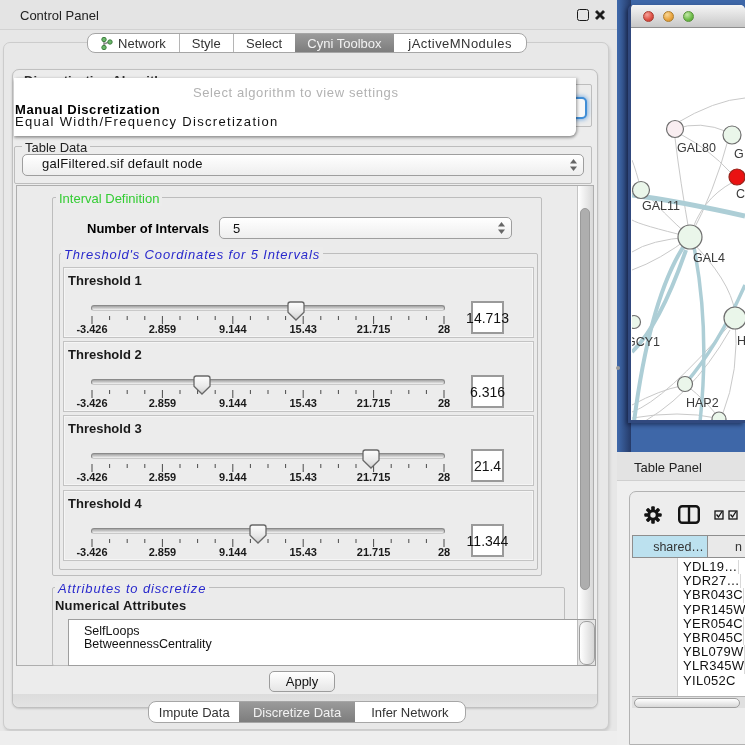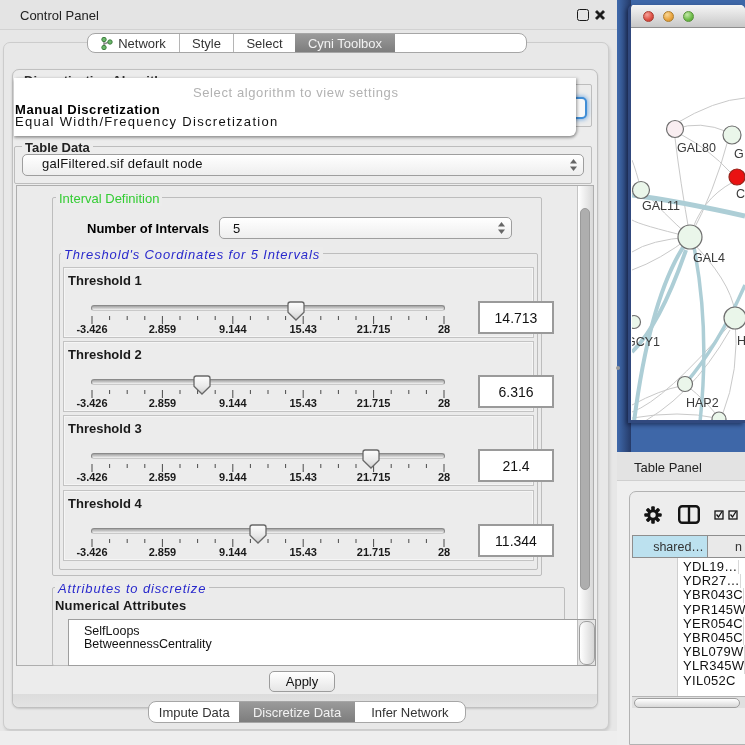--- a/index.html
+++ b/index.html
@@ -26,21 +26,21 @@
 #scrollpane {position:absolute;left:16px;top:185px;width:578px;height:481px;border:1px solid #aeaeae;background:#ebebeb;}
 #vsb {position:absolute;left:577px;top:186px;width:16px;height:479px;background:linear-gradient(to right,#ffffff,#d8d8d8);border-left:1px solid #c4c4c4;}
 #vsbthumb {position:absolute;left:580px;top:208px;width:10px;height:382px;background:#aeaeae;border:1px solid #9a9a9a;border-radius:6px;}
 
 .tpanel {position:absolute;left:63px;width:471px;height:71px;background:#ececec;border:1px solid #c3c3c3;box-shadow:inset 0 0 0 1px #f5f5f5;}
 .tname {position:absolute;left:4px;top:4.5px;font-weight:bold;font-size:13px;color:#1a1a1a;}
 .track {position:absolute;left:27px;top:37px;width:354px;height:6px;border-radius:3px;background:linear-gradient(#a2a2a2,#c9c9c9 50%,#ebebeb 90%,#f6f6f6);border:1px solid #8a8a8a;border-bottom-color:#c9c9c9;}
 .ticks {position:absolute;left:0px;top:48px;}
 .tl {position:absolute;top:54.5px;transform:translateX(-50%);font-size:11px;font-weight:bold;color:#1a1a1a;}
 .thumb {position:absolute;top:33px;}
-.vbox {position:absolute;left:407px;top:33px;width:76px;height:33px;background:#fff;border:2px solid #9a9a9a;font-size:14px;color:#111;display:flex;align-items:center;justify-content:center;margin-left:7px;}
+.vbox {position:absolute;left:407px;top:33px;width:33px;height:33px;background:#fff;border:2px solid #9a9a9a;font-size:14px;color:#111;display:flex;align-items:center;justify-content:center;}
 .blue {color:#2929cc;font-style:italic;}
 .green {color:#33cc33;}
 
 #numlist {position:absolute;left:68px;top:619px;width:528px;height:47px;background:#fff;border:1px solid #9e9e9e;font-size:12.5px;color:#111;overflow:hidden;}
 #numlist .li {padding-left:15px;height:13.3px;line-height:13.3px;}
 #listpad {height:5px;}
 #listsb {position:absolute;left:508px;top:0px;width:19px;height:47px;background:#e4e4e4;border-left:1px solid #bbb;}
 #listthumb {position:absolute;left:1px;top:1px;width:16px;height:44px;background:linear-gradient(to right,#ffffff,#d6d6d6);border:1px solid #9e9e9e;border-radius:7px;}
 .btn {position:absolute;background:linear-gradient(#ffffff,#e6e6e6);border:1px solid #9c9c9c;border-radius:5px;font-size:13px;color:#111;display:flex;align-items:center;justify-content:center;}
 
@@ -83,29 +83,30 @@
         <line x1="3" y1="7" x2="8" y2="5" stroke="#8b8b8b" stroke-width="1.4"></line>
         <circle cx="3" cy="2.5" r="2.2" fill="#6cb86c" stroke="#3e7d3e"></circle>
         <circle cx="9" cy="5" r="2.2" fill="#6cb86c" stroke="#3e7d3e"></circle>
         <circle cx="3" cy="10.5" r="2.2" fill="#6cb86c" stroke="#3e7d3e"></circle>
       </svg>Network</div>
   <div class="tabsep"></div>
   <div class="tab" style="width:53px">Style</div>
   <div class="tabsep"></div>
   <div class="tab" style="width:61px">Select</div>
   <div class="tab tabsel" style="width:100px">Cyni Toolbox</div>
+  <div class="tab" style="width:132px;letter-spacing:0.45px;">jActiveMNodules</div>
 </div>
 <div id="outerpanel"></div><div id="dialog"></div><div id="dialogstrip"></div>
 
 <div style="position:absolute;left:24px;top:73px;font-size:13px;font-weight:bold;color:#333;">Discretization Algorithm</div>
 <div class="grp" style="left:14px;top:84px;width:578px;height:43px;"></div>
 <div style="position:absolute;left:560px;top:97px;width:27px;height:22px;border:2px solid #418ed6;border-radius:5px;background:#f8f8f8;box-shadow:0 0 4px 1px #7fb0e2;"></div>
 
 <div class="grp" style="left:14px;top:146px;width:578px;height:38px;"></div>
-<div class="grptitle" style="left:22px;top:140px;font-weight:bold;color:#222;">Table Data</div>
+<div class="grptitle" style="left:22px;top:140px;font-weight:normal;color:#222;">Table Data</div>
 <div class="combo" style="left:22px;top:154px;width:562px;height:22px;padding-left:19px;padding-bottom:3px;letter-spacing:0.3px;">galFiltered.sif default node
  <svg class="arr" viewBox="0 0 9 14">
       <path d="M4.5 1 L8 5.5 L1 5.5 Z" fill="#666"></path>
       <path d="M4.5 13 L8 8.5 L1 8.5 Z" fill="#666"></path>
     </svg>
 </div>
 
 <div id="scrollpane"></div>
 <div id="vsb"></div>
 <div id="vsbthumb"></div>

